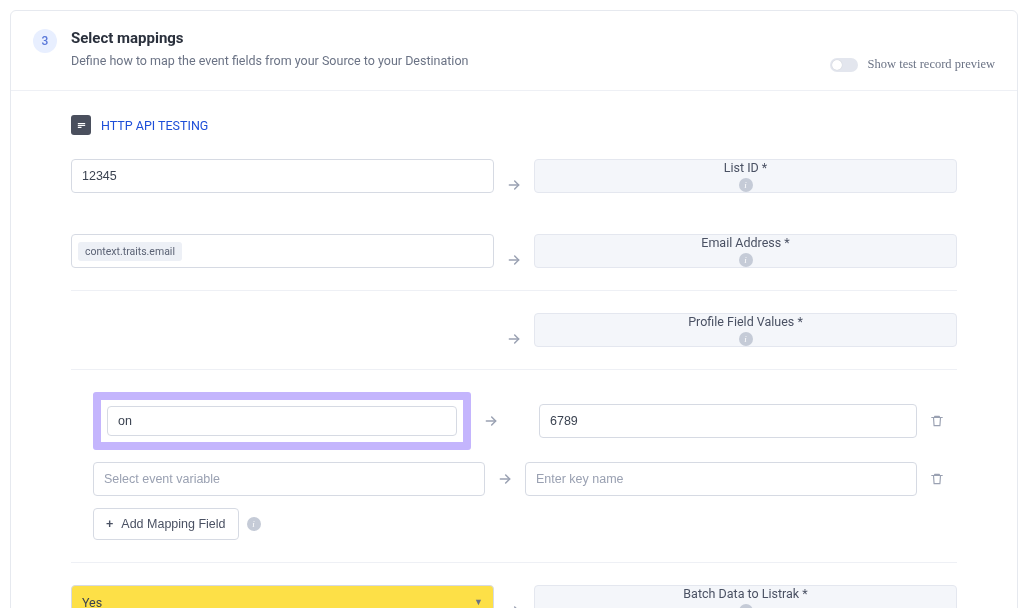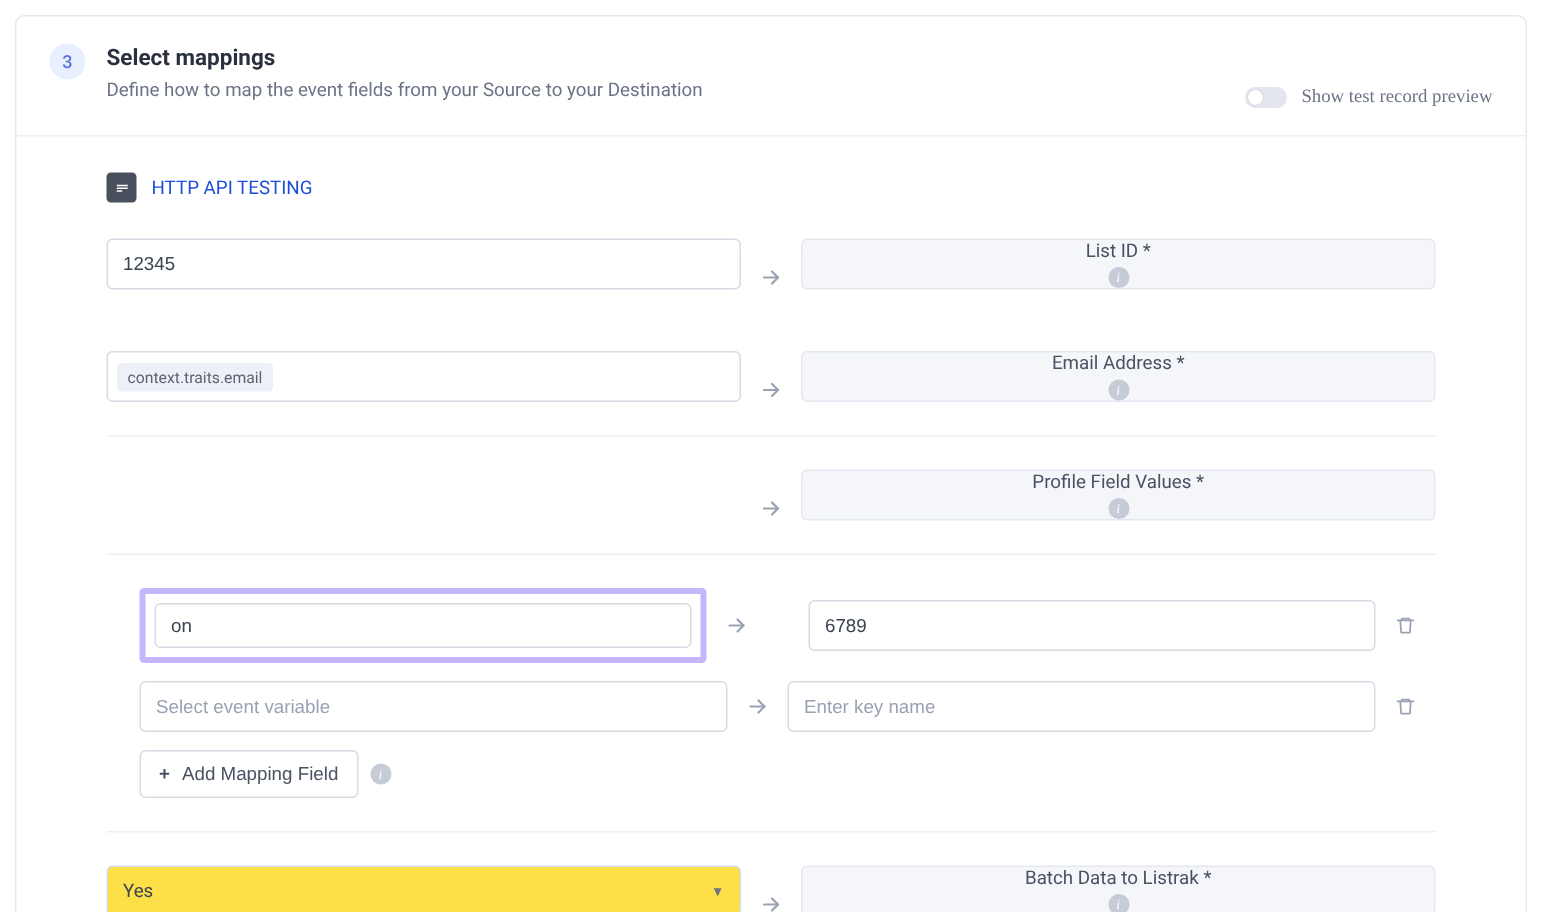--- a/index.html
+++ b/index.html
@@ -214,21 +214,21 @@
     .info-icon.standalone { margin-left: 8px; }
     .trash-wrap {
       width: 40px;
       display: flex;
       justify-content: center;
       align-items: center;
       color: #9aa1b2;
       cursor: pointer;
     }
     .highlight {
-      border: 4px solid #c4b5fd;
+      border: 8px solid #c4b5fd;
       border-radius: 3px;
       padding: 6px;
     }
     .add-btn {
       display: inline-flex;
       align-items: center;
       height: 32px;
       border: 1px solid #d6dae3;
       border-radius: 4px;
       background: #fff;

